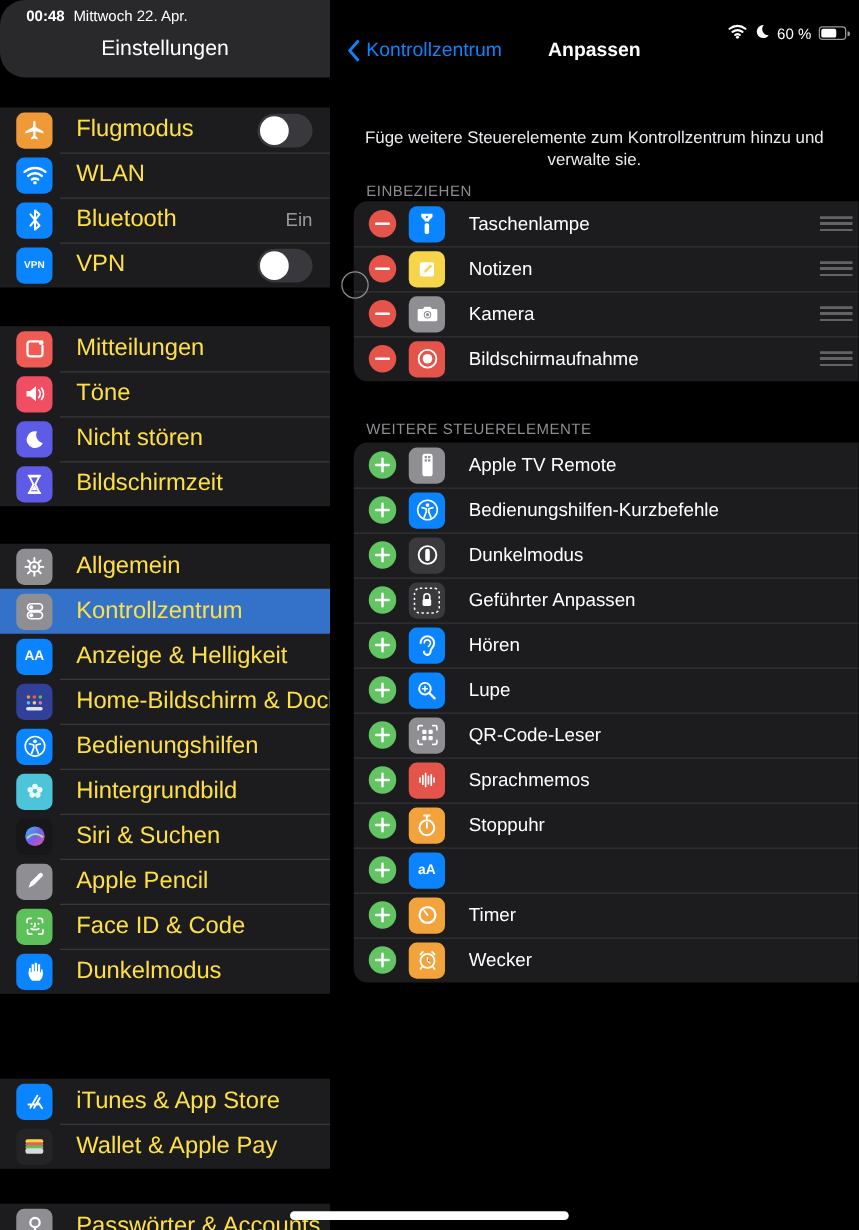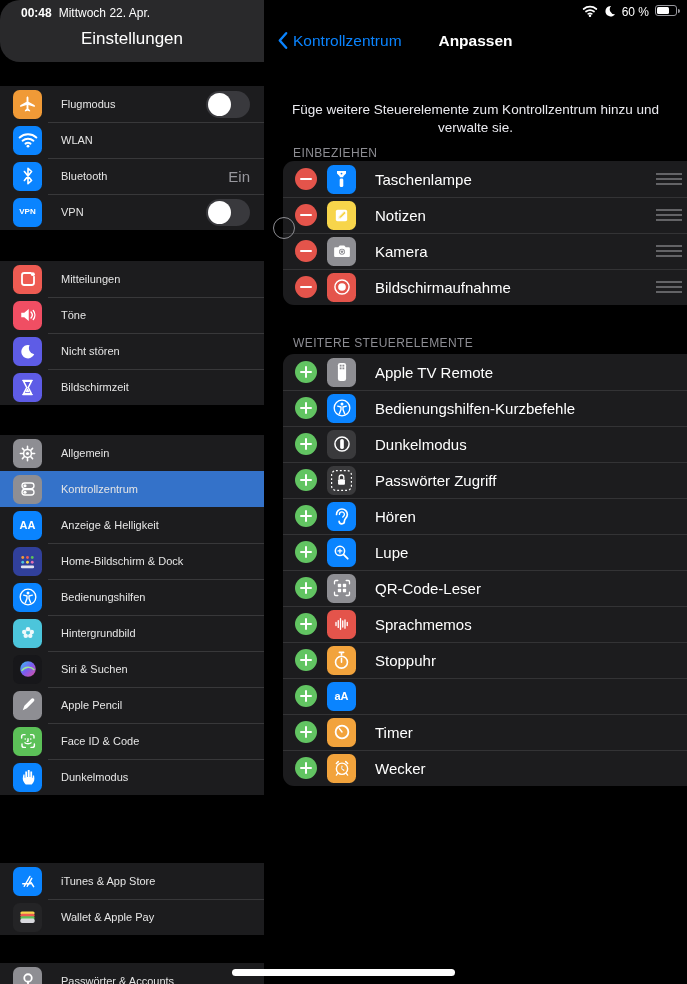--- a/index.html
+++ b/index.html
@@ -10,40 +10,40 @@
   
   .sidebar{position:absolute;left:0;top:0;width:264px;height:984px;background:#000;}
   .sb-header{position:absolute;left:0;top:0;width:285px;height:62px;background:#29292b;border-radius:20px;}
   .sb-status{position:absolute;left:21px;top:6px;font-size:12px;color:#fff;}
   .sb-status b{font-weight:700;margin-right:7px;}
   .sb-title{position:absolute;left:0;top:29px;width:264px;text-align:center;
     font-size:17px;font-weight:400;color:#fff;}
   .sb-group{position:absolute;left:0;width:264px;background:#1c1c1e;}
   .srow{position:relative;display:flex;align-items:center;height:36px;padding:0 14px 0 13px;}
   .srow + .srow::before{content:"";position:absolute;left:48px;right:0;top:0;height:1px;background:#38383a;}
-  .srow .lbl{margin-left:19px;font-size:11px;color:#e5e5e5;flex:1;white-space:nowrap;}
+  .srow .lbl{margin-left:19px;font-size:19px;color:#fde047;flex:1;white-space:nowrap;}
   .srow .detail{font-size:15px;color:#98989e;}
   .srow.selected{background:#3472c9;}
   .srow.selected::before, .srow.selected + .srow::before{display:none;}
 
   .ic{width:29px;height:29px;border-radius:6.5px;flex:0 0 29px;display:flex;
     align-items:center;justify-content:center;color:#fff;overflow:hidden;}
   .ic svg{display:block;}
   .ic .ttxt{font-weight:700;color:#fff;line-height:1;}
 
   
   .toggle{width:44px;height:27px;border-radius:14px;background:#39393d;position:relative;flex:0 0 44px;}
   .toggle .knob{position:absolute;left:2px;top:2px;width:23px;height:23px;border-radius:50%;background:#fff;}
 
   
   .content{position:absolute;left:264px;top:0;width:423px;height:984px;background:#000;}
   .nav-back{position:absolute;left:13px;top:31px;display:flex;align-items:center;gap:5px;color:#0a84ff;
     font-size:15.5px;}
   .nav-title{position:absolute;left:0;top:32px;width:423px;text-align:center;font-size:15.5px;font-weight:700;}
-  .status-right{position:absolute;right:10px;top:5px;display:flex;align-items:flex-start;gap:6px;
+  .status-right{position:absolute;right:10px;top:19px;display:flex;align-items:center;gap:6px;
     font-size:12px;color:#fff;}
   .batt{width:22px;height:11px;border:1px solid #98989e;border-radius:3px;position:relative;}
   .batt i{position:absolute;left:1px;top:1px;bottom:1px;width:60%;background:#fff;border-radius:1.5px;}
   .batt::after{content:"";position:absolute;right:-4px;top:3px;width:2px;height:4px;background:#98989e;
     border-radius:0 2px 2px 0;}
 
   .desc{position:absolute;left:0;top:101px;width:423px;padding:0 28px;text-align:center;
     font-size:13.5px;line-height:1.35;color:#ebebf0;}
   .sec-h{position:absolute;font-size:12px;color:#8d8d93;letter-spacing:.4px;}
   .card{position:absolute;left:19px;width:415px;background:#1c1c1e;border-radius:11px;overflow:hidden;}
@@ -456,21 +456,21 @@
 
       <div class="crow">
         <span class="gbtn"></span>
         <span class="ic bg-dark">
           <svg width="25" height="25" viewBox="0 0 29 29">
               <rect x="3" y="3" width="23" height="23" rx="5" fill="none" stroke="#fff" stroke-width="1.4" stroke-dasharray="2.2 2.4"></rect>
               <rect x="10.5" y="13" width="8" height="6.5" rx="1.3" fill="#fff"></rect>
               <path d="M11.8 13v-2.2a2.7 2.7 0 0 1 5.4 0V13" fill="none" stroke="#fff" stroke-width="1.5"></path>
             </svg>
         </span>
-        <span class="lbl">Passwörter Zugriff</span>
+        <span class="lbl">Geführter Anpassen</span>
       </div>
 
       <div class="crow">
         <span class="gbtn"></span>
         <span class="ic bg-blue">
           <svg width="15" height="19" viewBox="0 0 18 22">
               <path d="M3 8.5a6.5 6.5 0 0 1 13 0c0 4-3.5 5-3.5 8a3.2 3.2 0 0 1-6.4.3" fill="none" stroke="#fff" stroke-width="2" stroke-linecap="round"></path>
               <path d="M6.5 8.5a3 3 0 0 1 6 0c0 1.6-1.2 2.3-2 3.3" fill="none" stroke="#fff" stroke-width="1.6" stroke-linecap="round"></path>
             </svg>
         </span>

